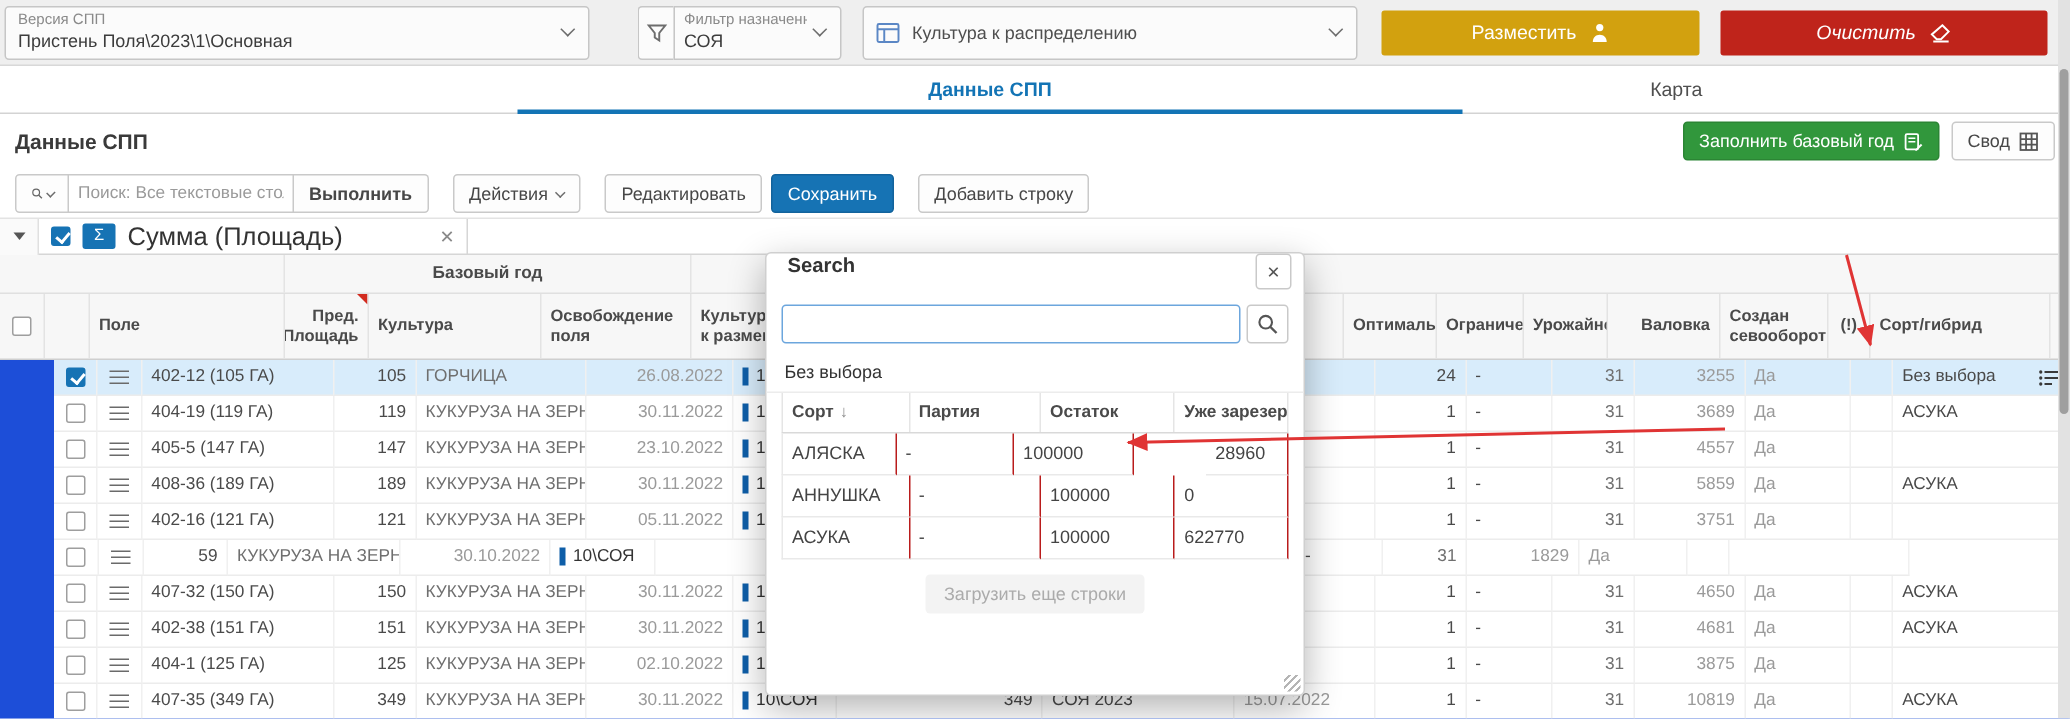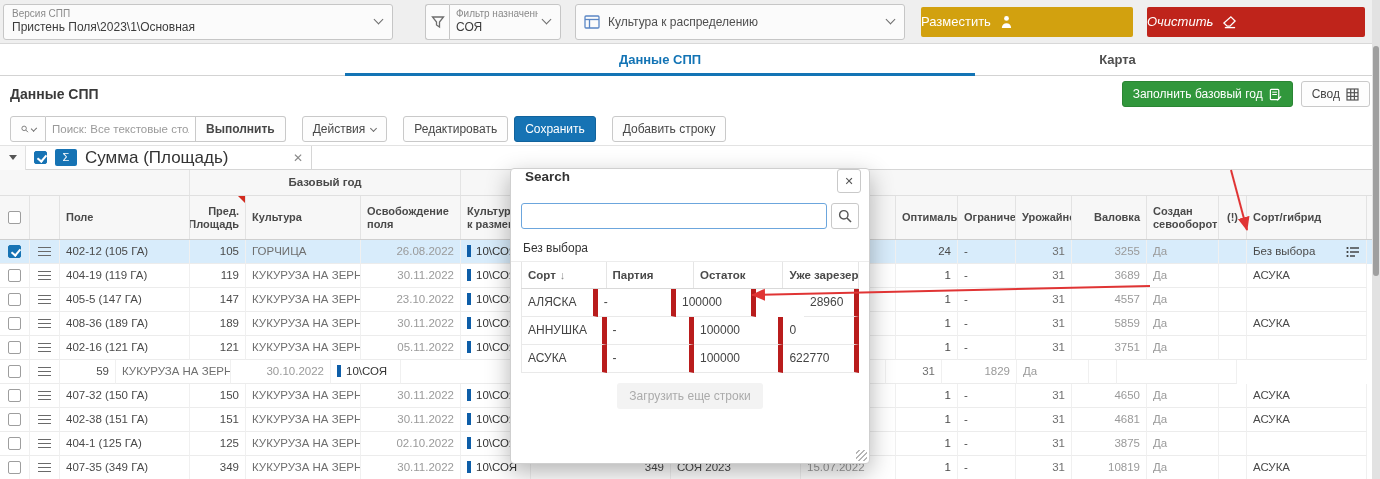--- a/index.html
+++ b/index.html
@@ -12,30 +12,30 @@
   .dd { background:#fbfbfb; border:1px solid #c6c6c6; border-radius:3px; position:relative; }
   .dd .chev { position:absolute; right:10px; top:50%; margin-top:-6px; }
   .chev { display:inline-block; width:7px; height:7px; border-right:1.5px solid #6d6d6d; border-bottom:1.5px solid #6d6d6d; transform:rotate(45deg); }
   .dd-version { width:390px; height:36px; margin-left:3px; padding:3px 26px 2px 8px; }
   .dd-label { font-size:10px; color:#8a8a8a; display:block; line-height:12px; white-space:nowrap; overflow:hidden; }
   .dd-value { font-size:12px; color:#3c3c3c; display:block; line-height:15px; white-space:nowrap; overflow:hidden; }
   .funnelbox { width:24px; height:36px; margin-left:32px; background:#fbfbfb; border:1px solid #c6c6c6; border-right:none; border-radius:3px 0 0 3px; display:flex; align-items:center; justify-content:center; }
   .dd-filter { width:112px; height:36px; border-radius:0 3px 3px 0; padding:3px 22px 2px 6px; }
   .dd-dist { width:330px; height:36px; margin-left:14px; display:flex; align-items:center; padding:0 26px 0 8px; gap:8px; }
   .dd-dist .txt { font-size:12px; color:#4f4f4f; white-space:nowrap; }
-  .btn-top { height:30px; border:none; border-radius:2px; color:#fff; font-size:13px; font-family:inherit; display:flex; align-items:center; gap:9px; cursor:pointer; }
+  .btn-top { height:30px; border:none; border-radius:2px; color:#fff; font-size:13px; font-family:inherit; display:flex; align-items:center; justify-content:center; gap:9px; cursor:pointer; }
   .btn-place { width:212px; margin-left:16px; background:#d2a10f; }
   .btn-clear { width:218px; margin-left:14px; background:#bf241b;font-style:italic; }
 
   
   .tabrow { position:relative; height:32px; background:#fff; border-bottom:1px solid #d3d3d3; }
   .tab { position:absolute; top:0; height:31px; line-height:31px; text-align:center; font-size:13px; cursor:pointer; }
   .tab-data { left:345px; width:630px; color:#1374b5; font-weight:bold; }
   .tab-underline { position:absolute; left:345px; width:630px; bottom:-1px; height:3px; background:#1374b5; }
-  .tab-map { left:975px; width:285px; color:#4f4f4f;font-weight:bold; }
+  .tab-map { left:975px; width:285px; color:#4f4f4f; }
 
   
   .pagehead { height:36px; display:flex; align-items:center; padding:0 10px; background:#fff; }
   .pagetitle { font-size:14px; font-weight:bold; color:#3a3a3a; }
   .ph-right { margin-left:auto; display:flex; align-items:center; gap:8px; }
   .btn { height:26px; border:1px solid #c9c9c9; background:#fdfdfd; border-radius:3px; font-size:12px; font-family:inherit; color:#474747; padding:0 10px; display:inline-flex; align-items:center; gap:6px; cursor:pointer; white-space:nowrap; }
   .btn-green { background:#31973c; border-color:#2b8534; color:#fff; }
   .btn-blue { background:#1673b4; border-color:#12639c; color:#fff; }
 
   
@@ -70,21 +70,21 @@
   .grow { height:26px; display:flex; background:#f7f7f7; border-bottom:1px solid #e0e0e0; }
   .gcell { border-right:1px solid #e4e4e4; }
   .gname { font-weight:bold; font-size:11.5px; color:#4a4a4a; text-align:center; line-height:25px; }
 
   .ghead { height:44px; display:flex; background:#f7f7f7; border-bottom:1px solid #cfcfcf; }
   .th { border-right:1px solid #e3e3e3; font-weight:bold; font-size:11px; color:#4a4a4a; display:flex; align-items:center; padding:2px 6px; line-height:13px; overflow:hidden; position:relative; }
   .th.num { justify-content:flex-end; text-align:right; }
   .th.c-sel, .th.c-warn { justify-content:center; }
   .flag { position:absolute; top:0; right:0; width:0; height:0; border-left:7px solid transparent; border-top:7px solid #d22b1f; }
 
-  .gbody { background:#1d4ed8; }
+  .gbody { background:#1d4ed8;padding-left:36px; }
   .tr { display:flex; height:24px; background:#fff; }
   .tr.rowsel { background:#d8ecfb; }
   .td { height:24px; line-height:23px; padding:0 6px; border-right:1px solid #f0f0f0; border-bottom:1px solid #ececec; font-size:11.5px; color:#4a4a4a; white-space:nowrap; overflow:hidden; }
   .td.num { text-align:right; }
   .td.dim { color:#9a9a9a; }
   .td.mid { color:#6f6f6f; }
   .td.c-sel { display:flex; align-items:center; justify-content:center; padding:0; }
   .td.c-menu { display:flex; align-items:center; justify-content:center; padding:0; }
   .burger { display:inline-block; width:13px; height:9px; border-top:1.5px solid #6a6a6a; border-bottom:1.5px solid #6a6a6a; position:relative; }
   .burger::after { content:''; position:absolute; left:0; top:2.8px; width:13px; height:1.5px; background:#6a6a6a; }
@@ -100,21 +100,21 @@
   .msearch { display:flex; gap:4px; padding:0 10px; }
   .msearch input { flex:1; height:26px; border:1.5px solid #6ca6dd; border-radius:3px; padding:0 8px; font-family:inherit; font-size:12px; }
   .mmag { width:28px; height:26px; border:1px solid #c9c9c9; border-radius:3px; background:#fff; display:flex; align-items:center; justify-content:center; cursor:pointer; }
   .mnochoice { height:27px; line-height:27px; padding:0 12px; font-size:12px; color:#333; border-bottom:1px solid #ececec; margin-top:6px; cursor:pointer; }
   .mtable { padding:0 10px; }
   .mthr { display:flex; border-bottom:1px solid #d9d9d9; }
   .mth { height:26px; display:flex; align-items:center; gap:4px; padding:0 6px; font-size:11.5px; font-weight:bold; color:#4a4a4a; border-right:1px solid #e5e5e5; overflow:hidden; white-space:nowrap; }
   .mth:first-child { border-left:1px solid #e5e5e5; }
   .sorticon { color:#8a8a8a; font-weight:normal; font-size:11px; }
   .mtr { display:flex; }
-  .mtd { height:28px; line-height:27px; padding:0 6px; font-size:12px; color:#444; border-right:5px solid #b91c1c; border-bottom:1px solid #e9e9e9; overflow:hidden; white-space:nowrap; }
+  .mtd { height:28px; line-height:27px; padding:0 6px; font-size:12px; color:#444; border-right:1px solid #b91c1c; border-bottom:1px solid #e9e9e9; overflow:hidden; white-space:nowrap; }
   .mtr .mtd:first-child { border-left:1px solid #e9e9e9; }
   .mload { display:block; margin:10px auto 0; border:none; background:#f3f3f3; color:#ababab; font-size:12px; font-family:inherit; padding:6px 12px; border-radius:3px; cursor:default; }
   .mresize { position:absolute; right:2px; bottom:2px; width:11px; height:11px; background:repeating-linear-gradient(135deg, transparent 0 2px, #b5b5b5 2px 3.5px); cursor:nwse-resize; }
 
   
   .arrows { position:absolute; left:0; top:0; pointer-events:none; z-index:20; }
   .vscroll { position:absolute; right:0; top:0; width:8px; height:479px; background:#e2e2e2; z-index:30; }
   .vthumb { position:absolute; left:1px; top:46px; width:6px; height:230px; background:#9f9f9f; border-radius:3px; }
 </style>
 </head>

